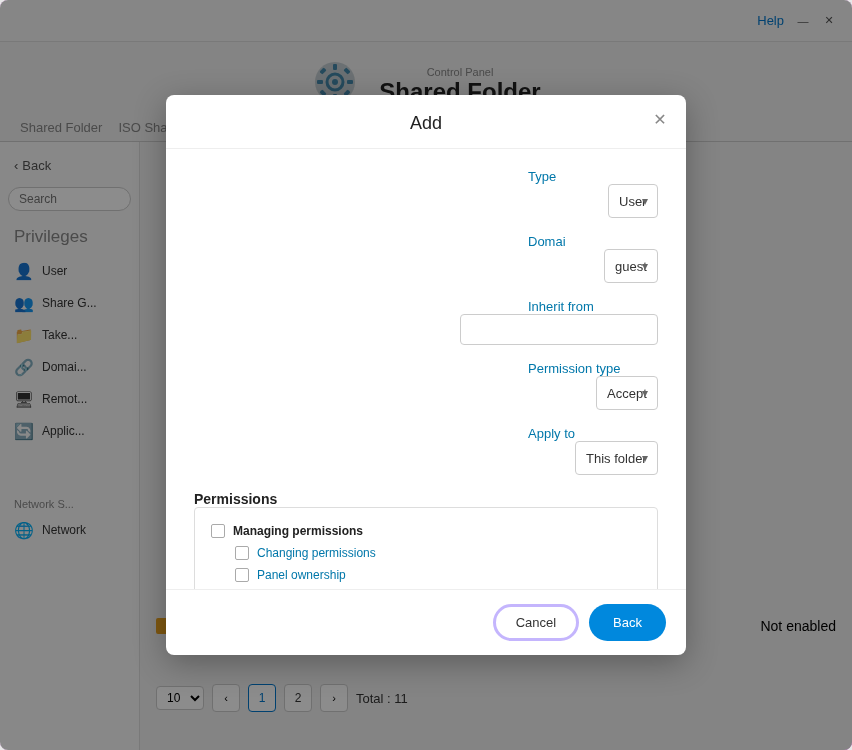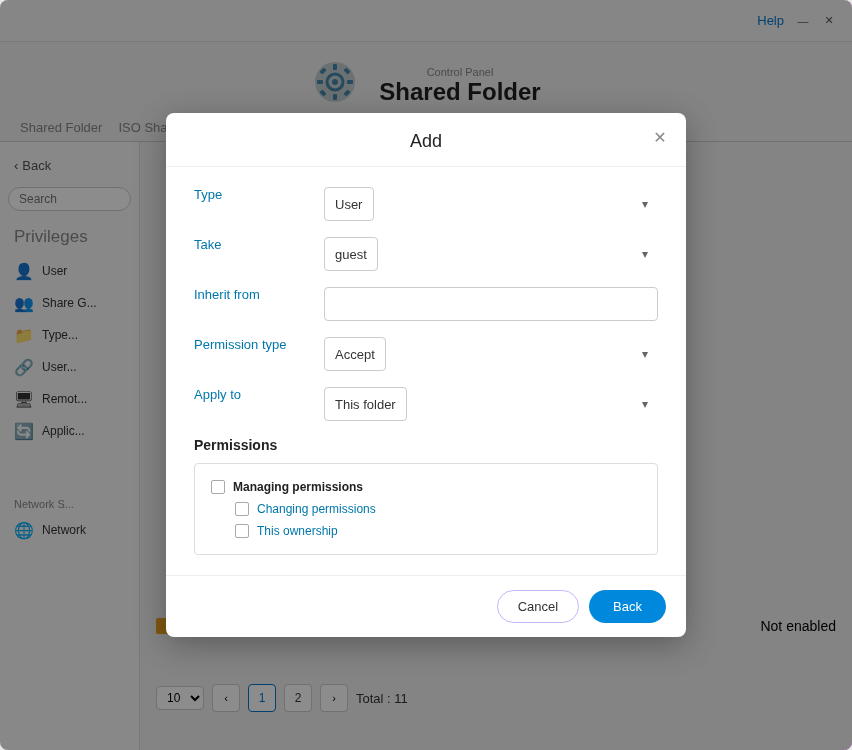--- a/index.html
+++ b/index.html
@@ -301,22 +301,23 @@
     }
 
     .dialog-body {
       padding: 20px 28px;
       flex: 1;
       overflow-y: auto;
     }
 
     .form-row {
       display: flex;
-      align-items: flex-start;
+      align-items: flex-end;
       margin-bottom: 16px;
+      flex-direction: column;
     }
 
     .form-label {
       width: 130px;
       flex-shrink: 0;
       font-size: 13px;
       color: #0077aa;
       font-weight: 500;
     }
 
@@ -359,21 +360,20 @@
       transform: translateY(-50%);
       color: #666;
       pointer-events: none;
       font-size: 12px;
     }
 
     .section-label {
       font-size: 14px;
       font-weight: 600;
       color: #222;
-      margin-bottom: 10px;
     }
 
     .permissions-box {
       border: 1px solid #ddd;
       border-radius: 4px;
       padding: 12px 16px;
     }
 
     .perm-row {
       display: flex;
@@ -409,21 +409,21 @@
     .dialog-footer {
       padding: 14px 20px;
       display: flex;
       justify-content: flex-end;
       gap: 10px;
       border-top: 1px solid #eee;
     }
 
     .btn-cancel {
       padding: 8px 20px;
-      border: 1px solid #c4b5fd;
+      border: 3px solid #c4b5fd;
       border-radius: 20px;
       background: white;
       color: #333;
       font-size: 13px;
       cursor: pointer;
     }
 
     .btn-apply {
       padding: 8px 24px;
       border: none;
@@ -497,25 +497,25 @@
         <div class="sidebar-item">
           <span class="icon">👤</span>
           <span class="label">User</span>
         </div>
         <div class="sidebar-item">
           <span class="icon">👥</span>
           <span class="label">Share G...</span>
         </div>
         <div class="sidebar-item">
           <span class="icon">📁</span>
-          <span class="label">Type...</span>
+          <span class="label">Take...</span>
         </div>
         <div class="sidebar-item">
           <span class="icon">🔗</span>
-          <span class="label">User...</span>
+          <span class="label">Domai...</span>
         </div>
         <div class="sidebar-item">
           <span class="icon">🖥</span>
           <span class="label">Remot...</span>
         </div>
         <div class="sidebar-item">
           <span class="icon">🔄</span>
           <span class="label">Applic...</span>
         </div>
 
@@ -563,21 +563,21 @@
           <div class="form-row">
             <span class="form-label">Type</span>
             <div class="select-wrapper">
               <select class="form-select">
                 <option>User</option>
               </select>
             </div>
           </div>
 
           <div class="form-row">
-            <span class="form-label">Take</span>
+            <span class="form-label">Domai</span>
             <div class="select-wrapper">
               <select class="form-select">
                 <option>guest</option>
               </select>
             </div>
           </div>
 
           <div class="form-row">
             <span class="form-label">Inherit from</span>
             <input class="form-control" type="text" value="" style="">
@@ -610,21 +610,21 @@
               <span class="perm-label-black">Managing permissions</span>
             </div>
 
             <div class="perm-row sub">
               <div class="checkbox"></div>
               <span class="perm-label-blue">Changing permissions</span>
             </div>
 
             <div class="perm-row sub">
               <div class="checkbox"></div>
-              <span class="perm-label-blue">This ownership</span>
+              <span class="perm-label-blue">Panel ownership</span>
             </div>
           </div>
 
         </div>
 
         <div class="dialog-footer">
           <button class="btn-cancel">Cancel</button>
           <button class="btn-apply">Back</button>
         </div>
 

